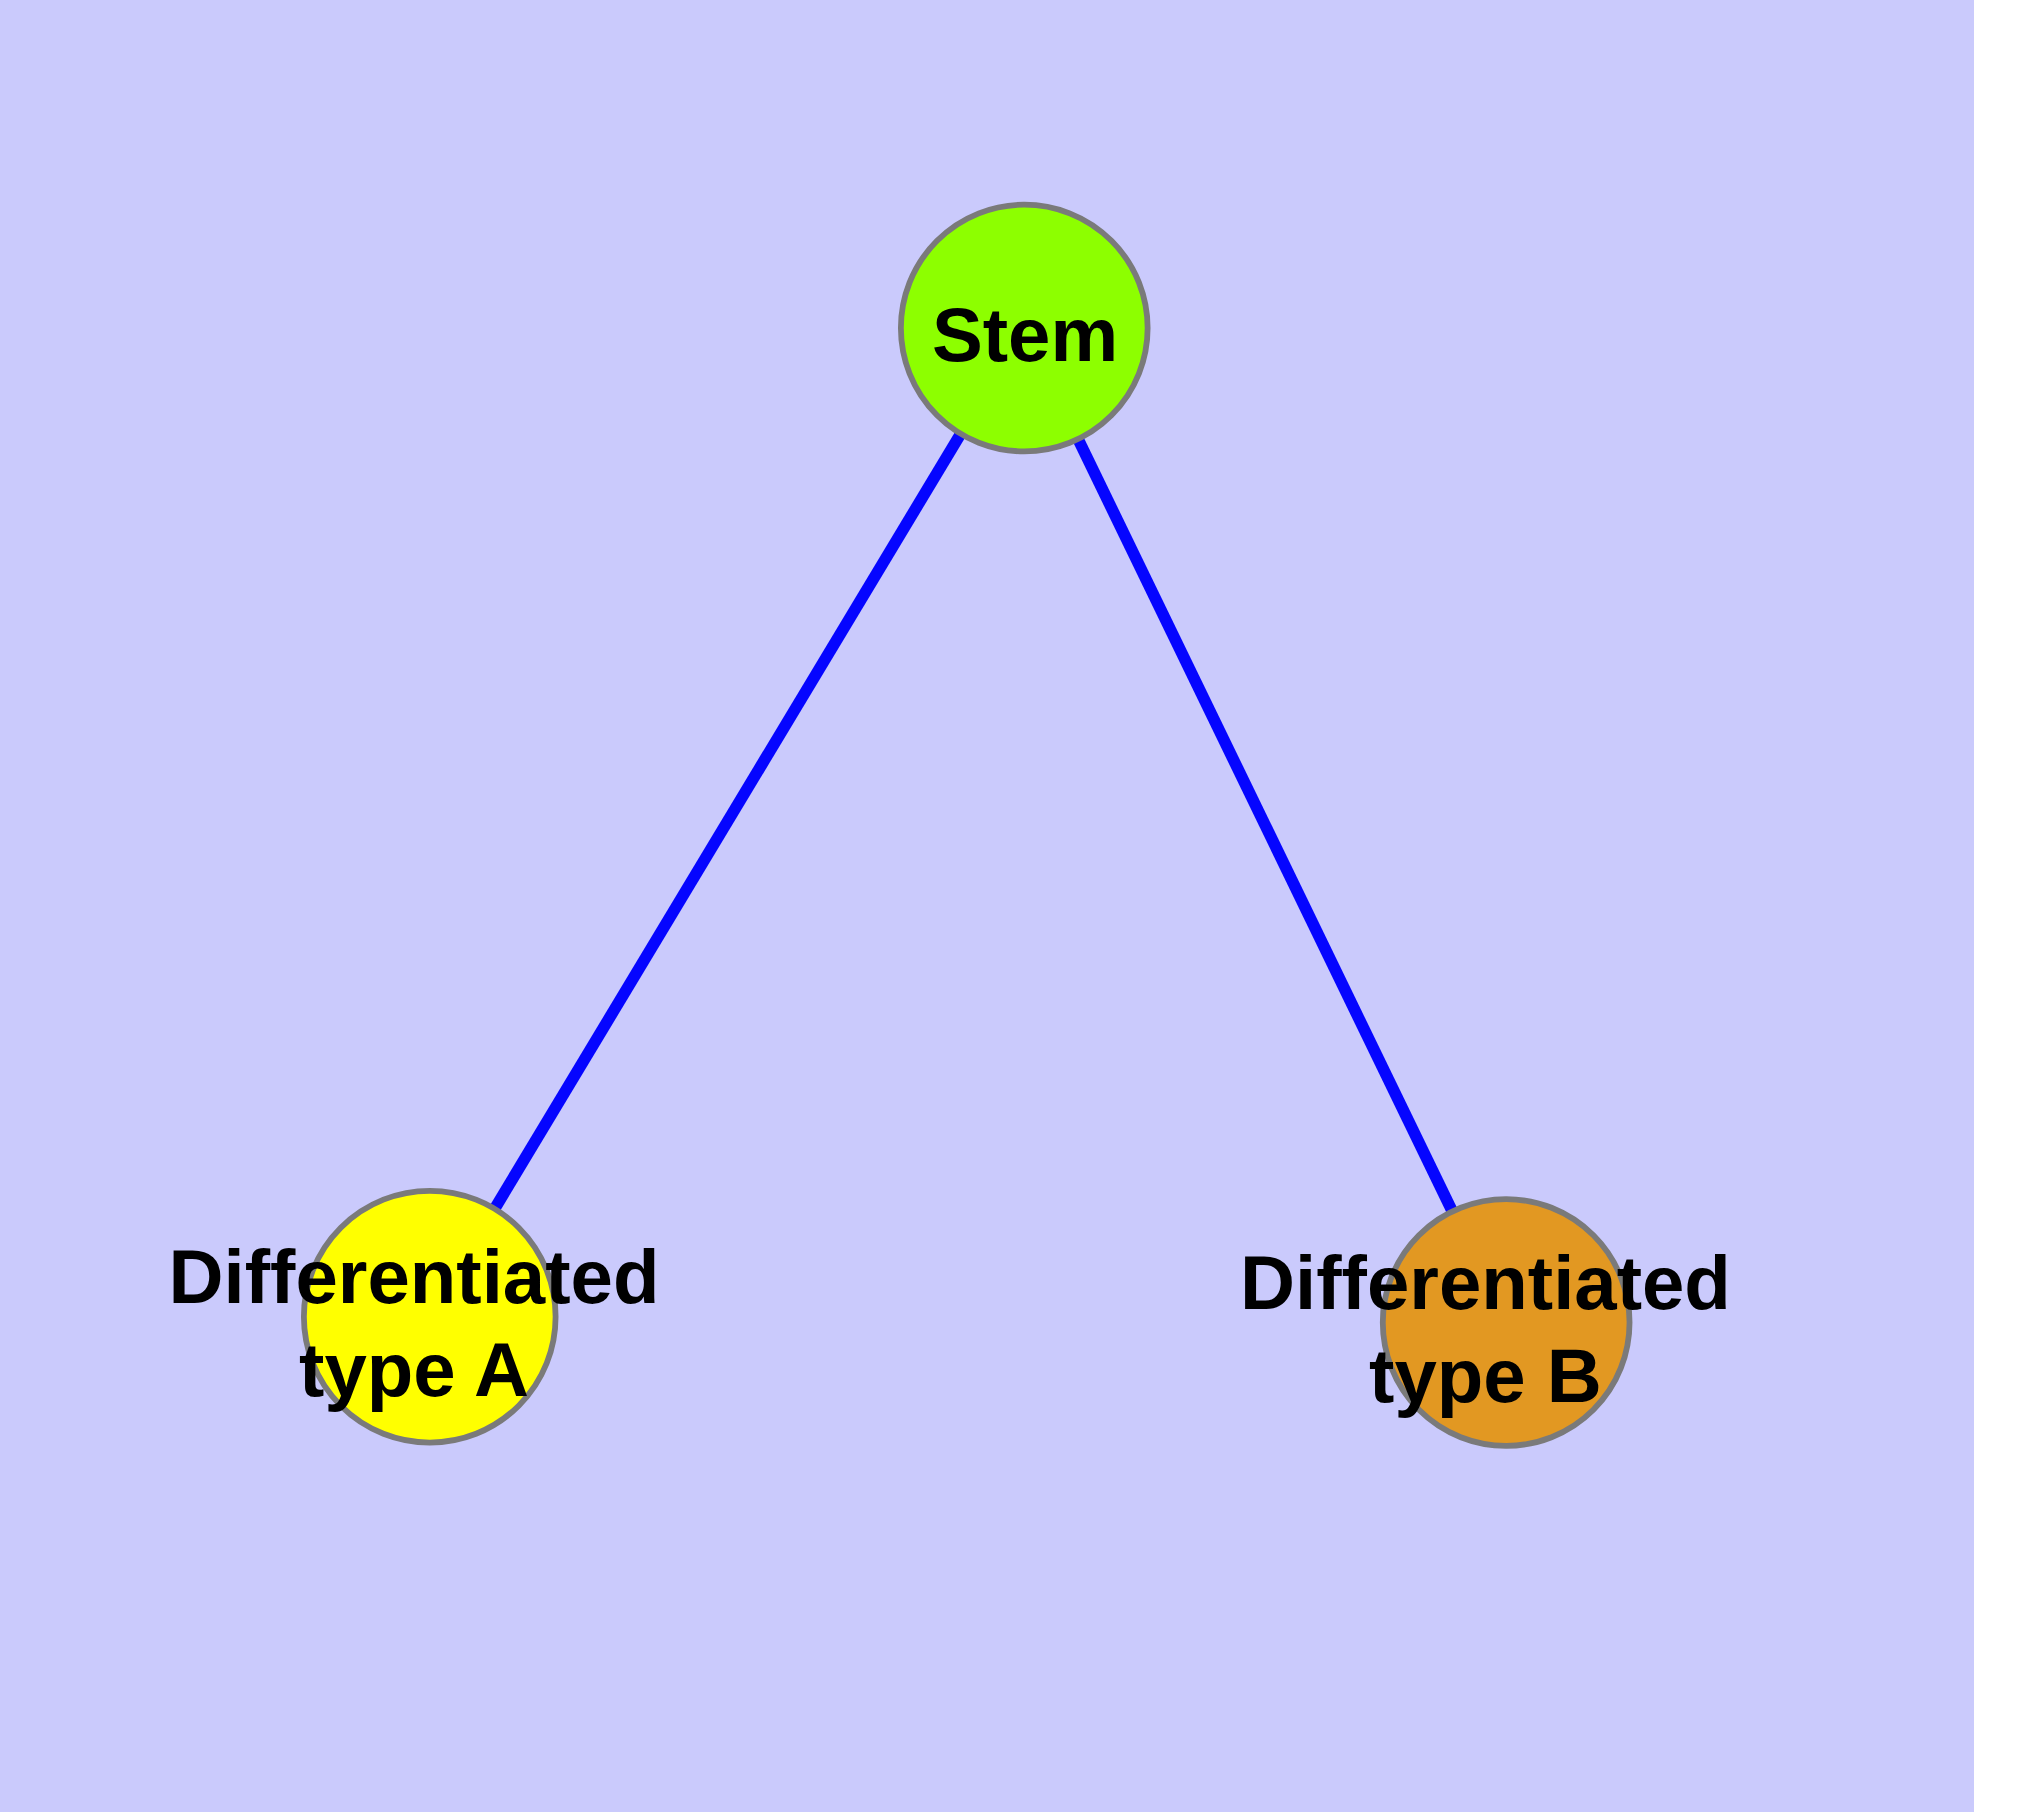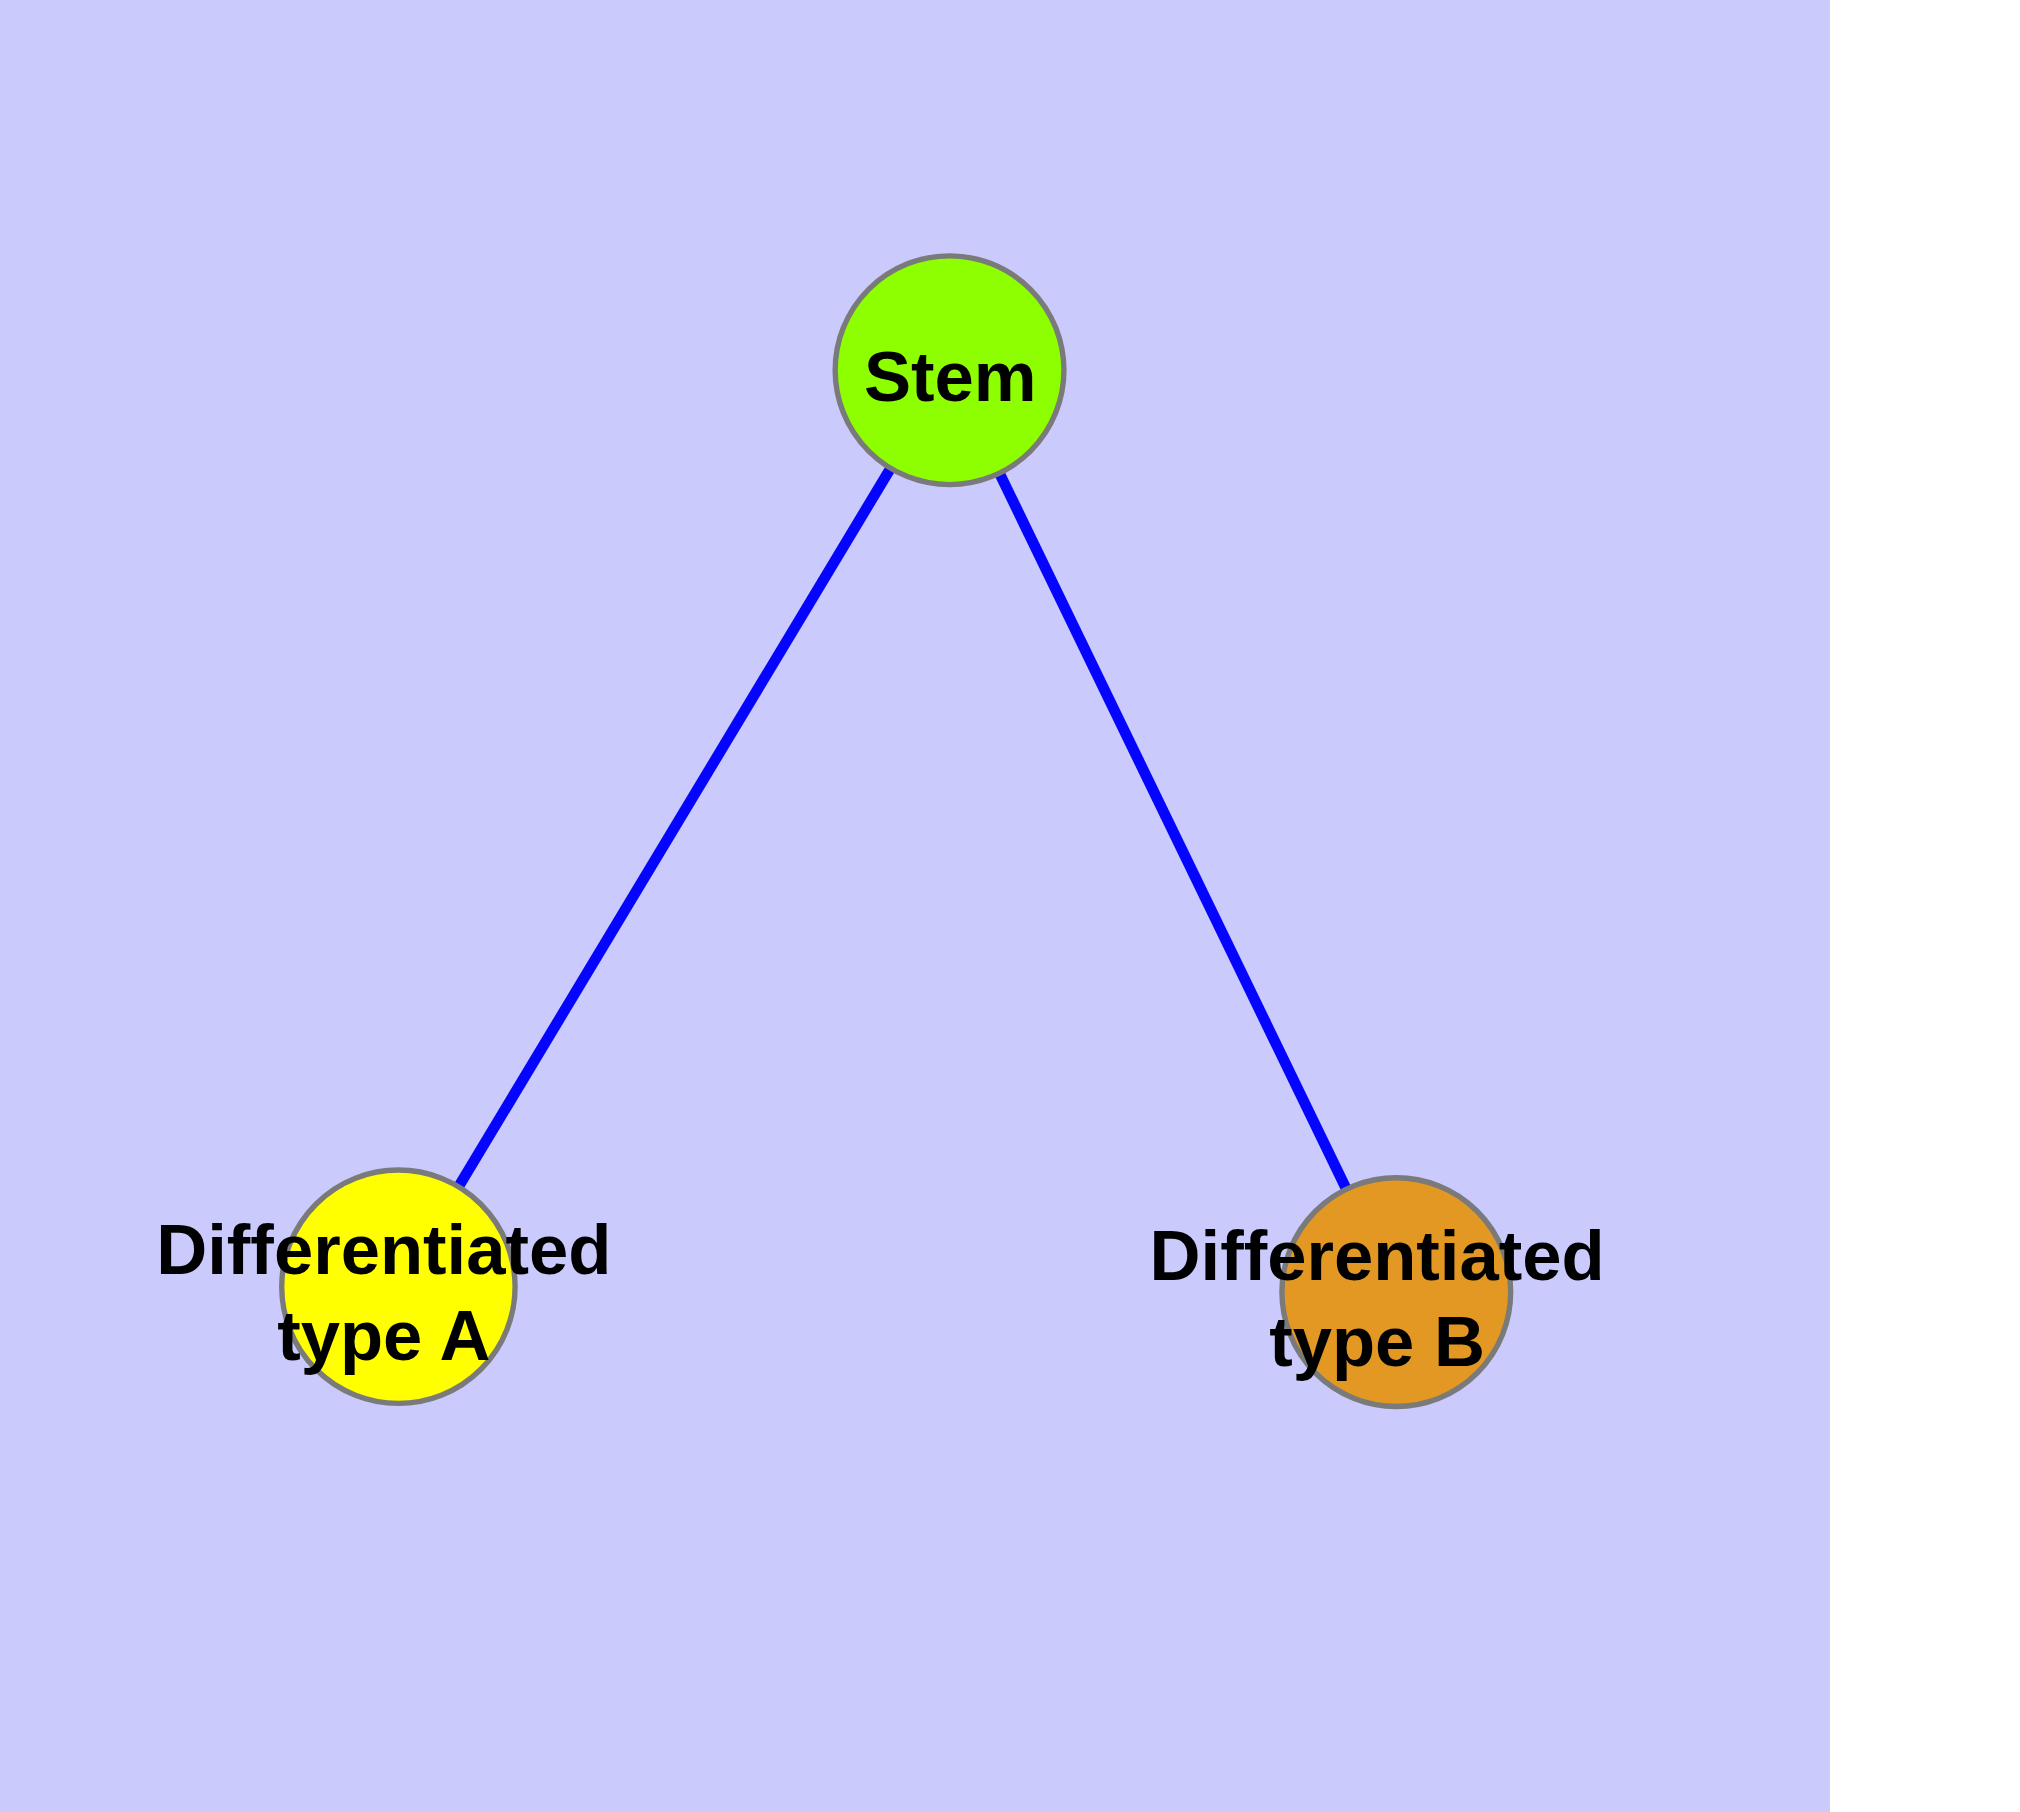--- a/index.html
+++ b/index.html
@@ -1,21 +1,21 @@
 <!DOCTYPE html>
 <html style="font-size:13.6px"><head>
 <meta charset="utf-8">
 <style>
   html, body {
     margin: 0;
     padding: 0;
   }
   .canvas {
     position: relative;
-    width: 1830px;
+    width: 1974px;
     height: 1812px;
     overflow: hidden;
   }
   .canvas svg {
     position: absolute;
     left: 0;
     top: 0;
     width: 100%;
     height: 100%;
     display: block;

